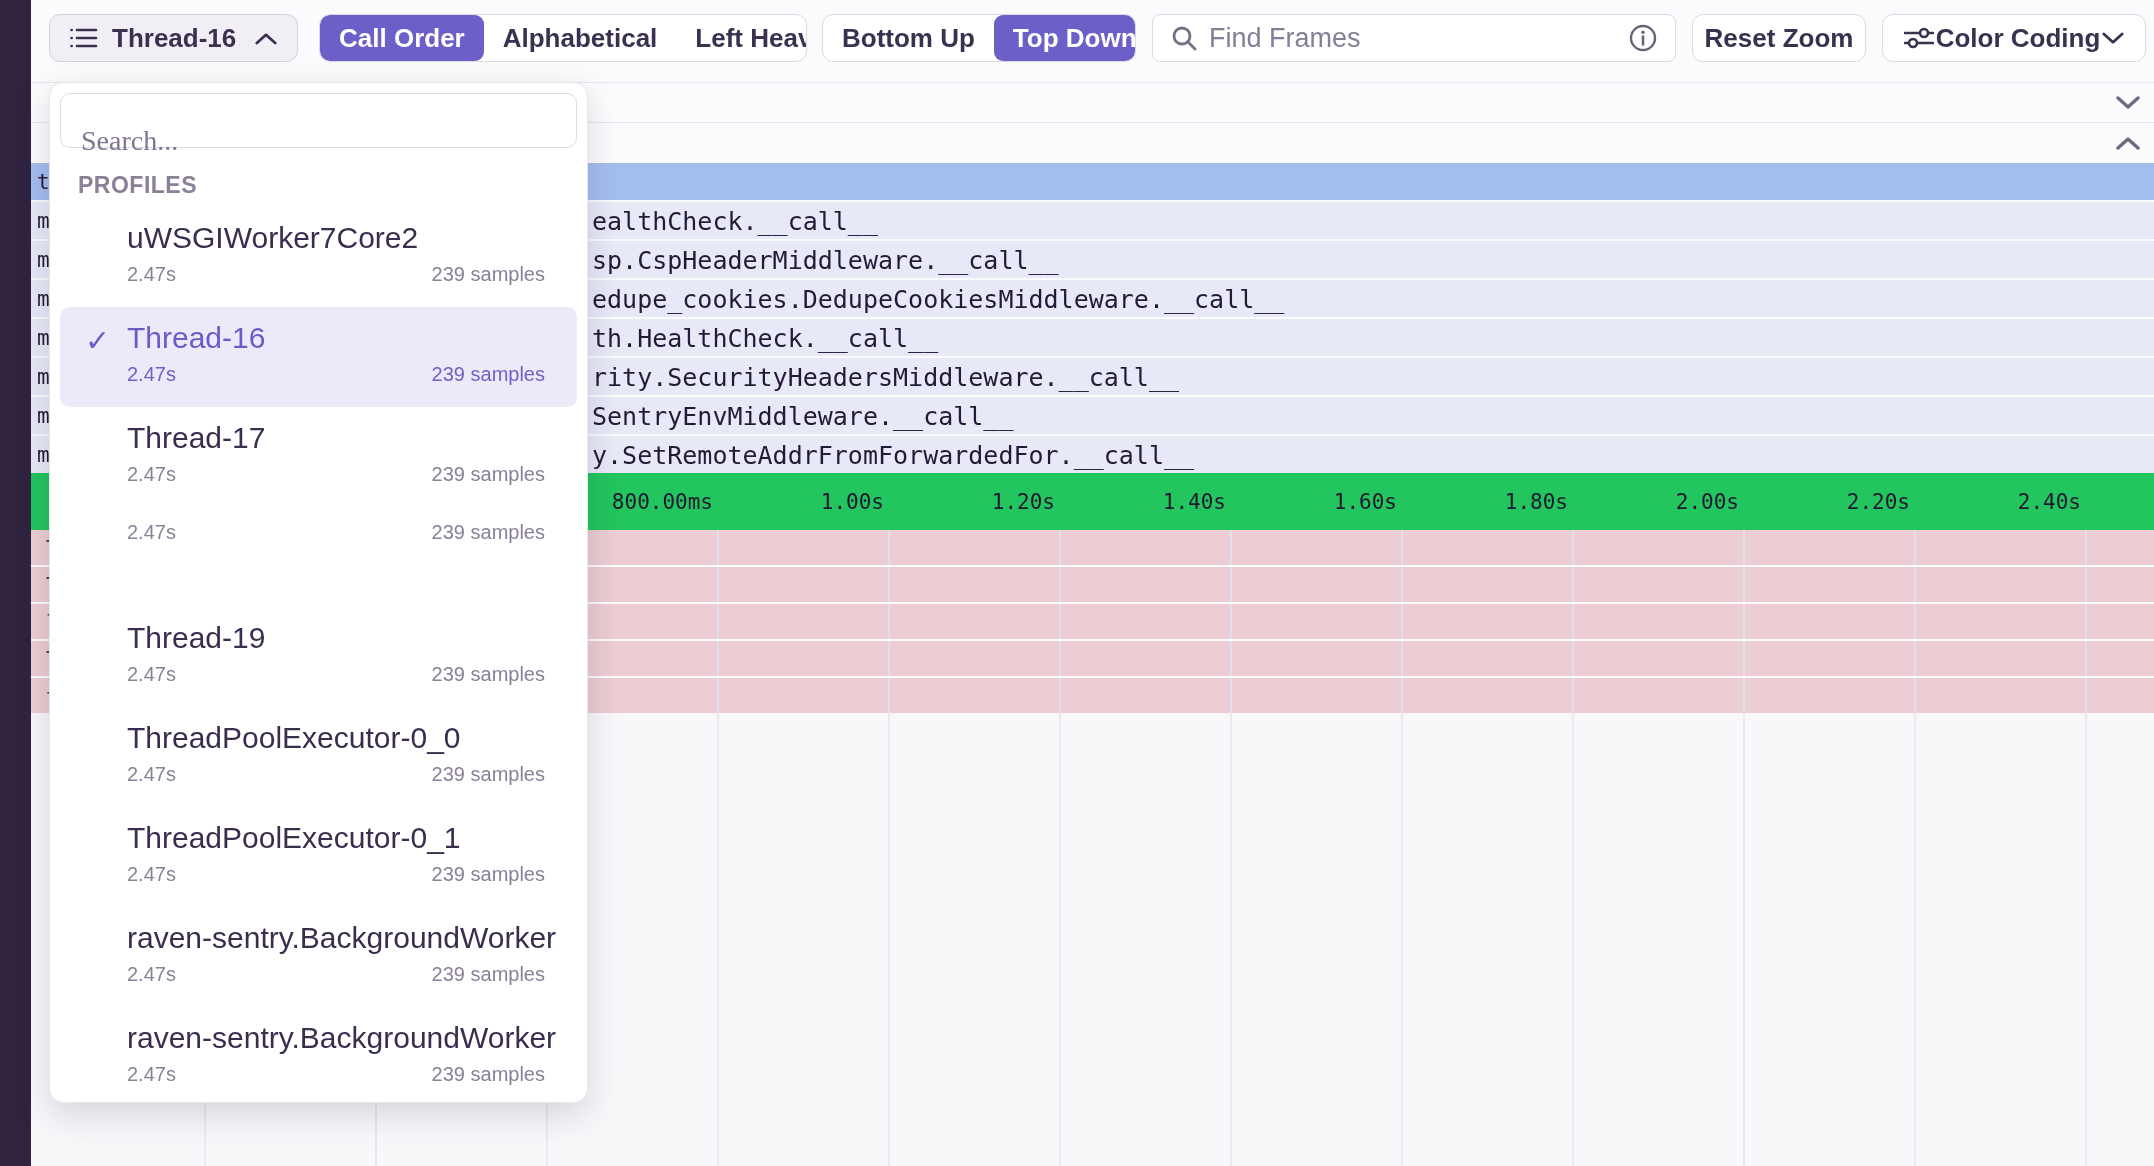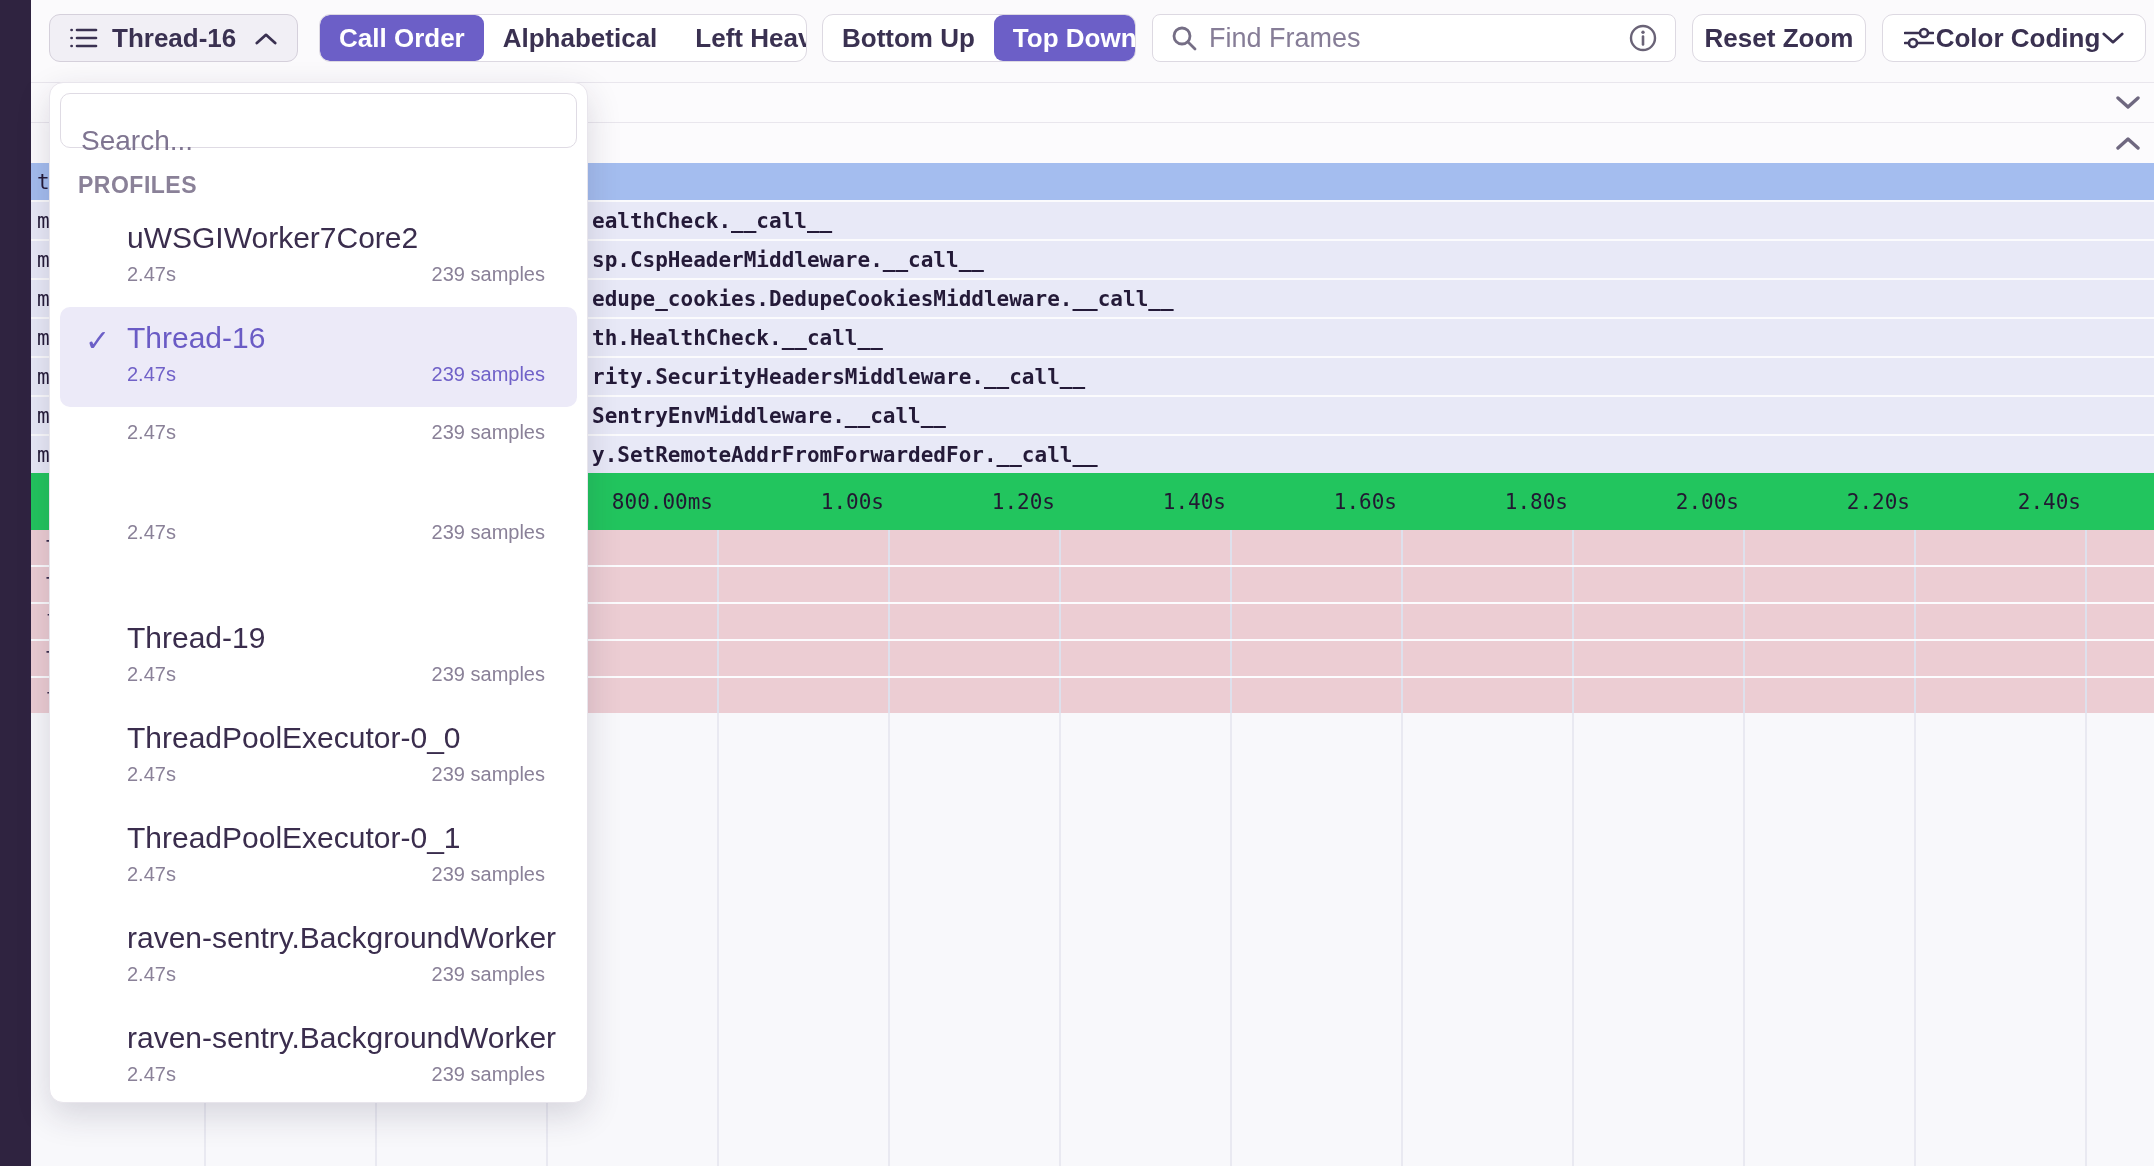--- a/index.html
+++ b/index.html
@@ -43,21 +43,21 @@
 
   
   .sec-row { position:absolute; left:31px; right:0; background:#FCFBFD; border-top:1.5px solid #E9E6ED; }
   .sec-row .chev { position:absolute; right:14px; top:50%; transform:translateY(-50%); }
 
   
   .flame-row { position:absolute; left:31px; right:0; }
   .row-blue { background:#A4BDEF; }
   .row-lav  { background:#E8E9F7; }
   .frag { position:absolute; left:6px; top:50%; transform:translateY(-50%); font-size:21px; color:#241A38; }
-  .rowtext { position:absolute; left:561px; top:50%; transform:translateY(-50%); font-size:21px; color:#241A38; white-space:pre;font-weight:bold; }
+  .rowtext { position:absolute; left:561px; top:50%; transform:translateY(-50%); font-size:25px; color:#241A38; white-space:pre; }
 
   
   .axis { position:absolute; left:31px; right:0; top:473px; height:57px; background:#22c55e; }
   .axis .tick-label { position:absolute; top:50%; transform:translate(-100%,-50%); font-size:21px; color:#221832; }
 
   
   .pink-zone { position:absolute; left:31px; right:0; top:530px; height:183px; background:#ECCDD3; }
   .pink-sep { position:absolute; left:0; right:0; height:2px; background:#FCFCFE; z-index:2; }
   .pink-frag { position:absolute; width:4px; left:15px; overflow:hidden; font-size:21px; color:#3A2D4D; z-index:3; }
 
@@ -70,21 +70,21 @@
     position:absolute; left:49px; top:82px; width:539px; height:1021px; background:#fff;
     border:1px solid #E8E5EC; border-radius:14px; box-shadow:0 12px 34px rgba(40,30,60,0.16);
     z-index:10;
   }
   .dd-search {
     margin:10px 10px 0 10px; height:55px; border:1.5px solid #DFDBE4; border-radius:10px;
     display:flex; align-items:center; padding:0 20px; background:#fff;
   }
   .dd-search input {
     border:none; outline:none; width:100%; font-size:28px; color:#1d4ed8;
-    font-family:Liberation Sans, sans-serif; background:transparent;margin-top:41px;
+    font-family:Liberation Serif, serif; background:transparent;margin-top:41px;
   }
   .dd-search input::placeholder { color:#7F7591; }
   .dd-section { margin:24px 0 8px 28px; font-size:23px; font-weight:700; letter-spacing:0.5px; color:#8A8198; }
   .dd-items { margin:0 10px; }
   .dd-item {
     position:relative; height:100px; padding:14px 32px 0 67px; border-radius:10px; cursor:pointer;
   }
   .dd-item-title { font-size:30px; color:#3A2D4D; margin-bottom:8px; white-space:nowrap; }
   .dd-item-sub { display:flex; justify-content:space-between; font-size:20px; color:#8A8198; }
   .dd-item.selected { background:#ECEAF8; }
@@ -275,20 +275,21 @@
       </div>
       <div class="dd-item selected">
         <span class="dd-check">✓</span>
         <div class="dd-item-title">Thread-16</div>
         <div class="dd-item-sub">
           <span>2.47s</span>
           <span>239 samples</span>
         </div>
       </div>
       <div class="dd-item">
+        <div class="dd-item-title">Thread-17</div>
         <div class="dd-item-sub">
           <span>2.47s</span>
           <span>239 samples</span>
         </div>
       </div>
       <div class="dd-item">
         <div class="dd-item-sub">
           <span>2.47s</span>
           <span>239 samples</span>
         </div>

